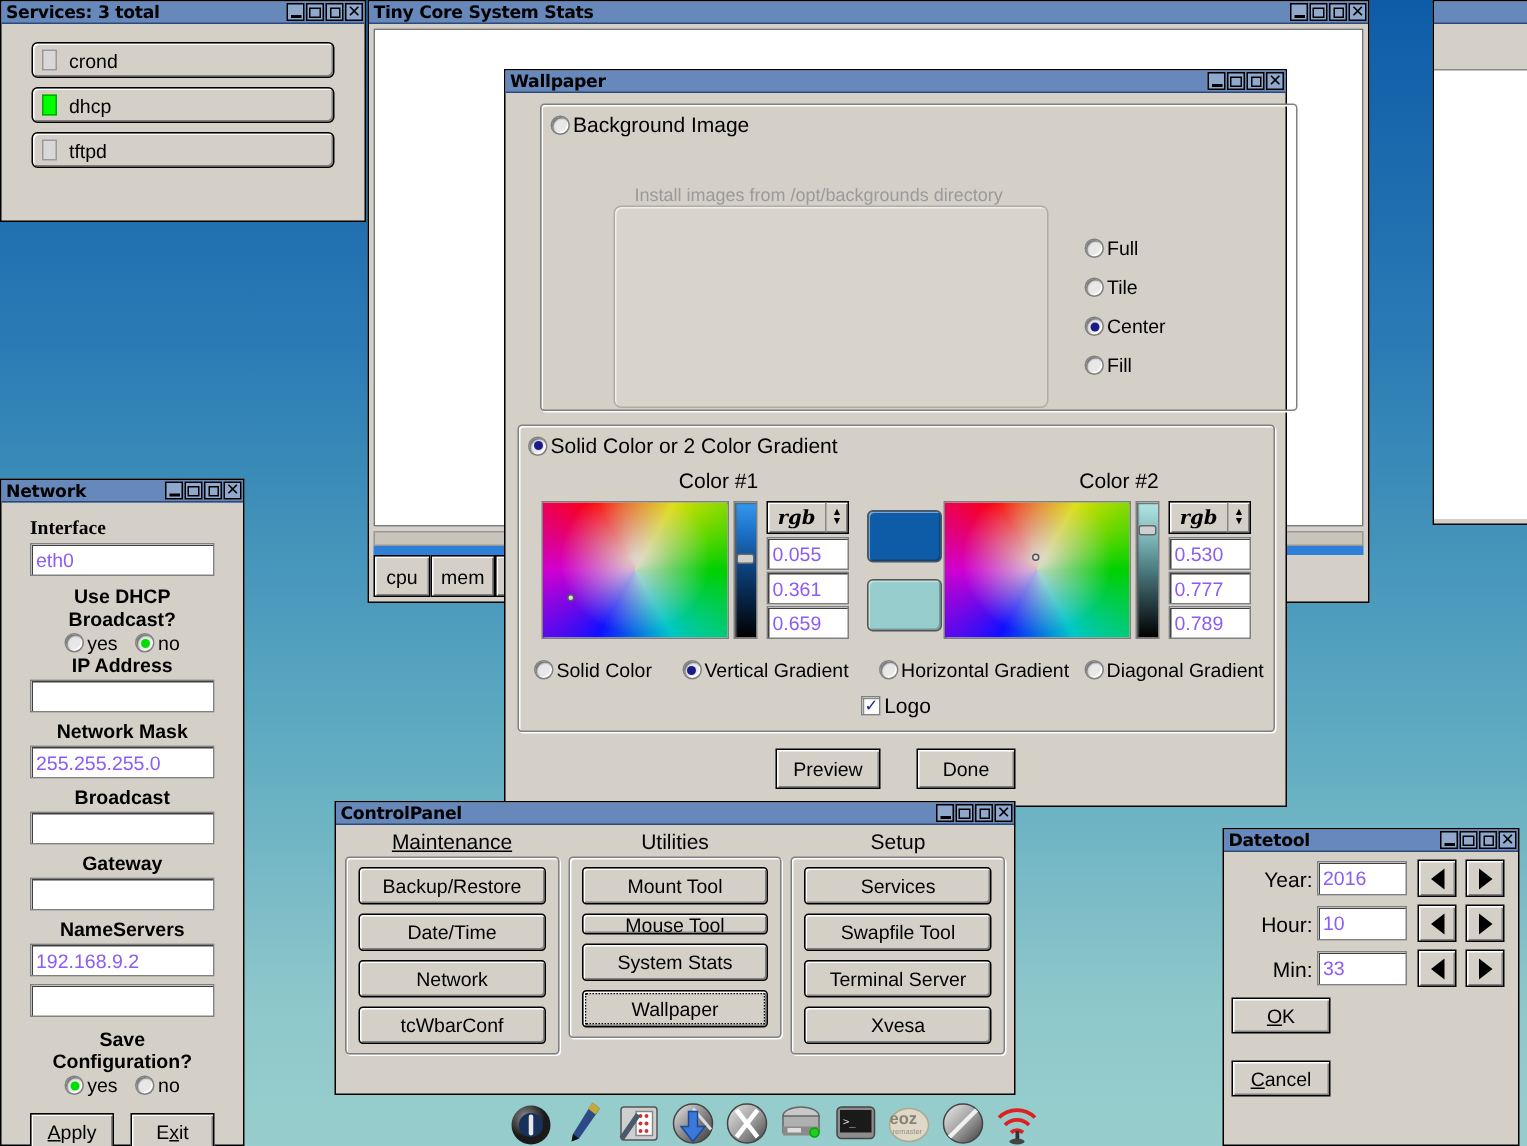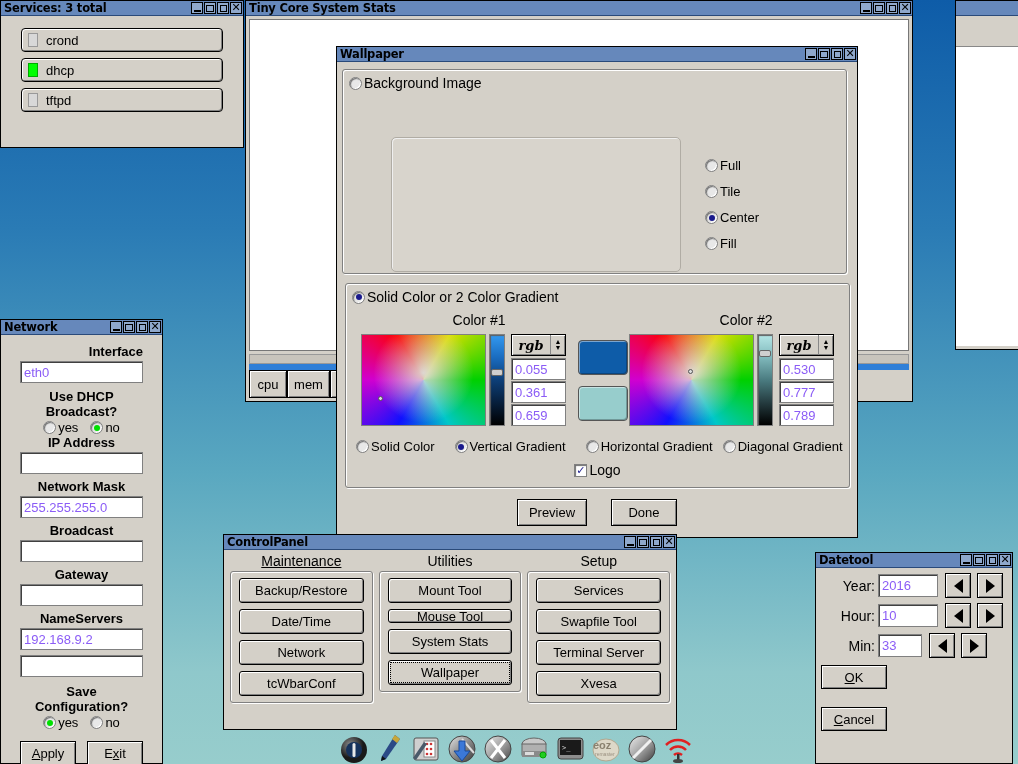--- a/index.html
+++ b/index.html
@@ -180,25 +180,26 @@
         </span>
       <span class="wb rst">
           <i></i>
         </span>
       <span class="wb cls">
           <i>✕</i>
         </span>
     </span>
   </div>
 
-  <div class="grp" style="position:absolute;left:5px;top:22px;width:505px;height:205px;">
+  <div class="grp" style="position:absolute;left:23px;top:22px;width:505px;height:205px;">
     <div class="radiorow" style="position:absolute;left:6px;top:5px;">
       <span class="radio"></span>
       <span class="lbl" style="font-size:14px;">Background Image</span>
     </div>
+    <div style="position:absolute;left:62px;top:53px;color:#9a9a9a;font-size:12px;">Install images from /opt/backgrounds directory</div>
     <div style="position:absolute;left:48px;top:67px;width:290px;height:135px;
                 background:#d8d4cc;border:1px solid #b0aca4;border-radius:5px;
                 box-shadow: inset 1px 1px 0 #efefef;"></div>
     <div style="position:absolute;left:362px;top:88px;display:flex;flex-direction:column;gap:11px;">
       <div class="radiorow">
         <span class="radio"></span>
         <span class="lbl">Full</span>
       </div>
       <div class="radiorow">
         <span class="radio"></span>
@@ -361,21 +362,21 @@
         </span>
       <span class="wb rst">
           <i></i>
         </span>
       <span class="wb cls">
           <i>✕</i>
         </span>
     </span>
   </div>
   <div style="padding:9px 19px 0 19px;">
-    <div class="lbl lblb" style="text-align:right;">Interface</div>
+    <div class="lbl lblb" style="text-align:left;font-family:Liberation Serif, serif;">Interface</div>
     <div class="inp" style="height:22px;margin-top:2px;">eth0</div>
 
     <div class="lbl lblb" style="text-align:center;margin-top:6px;">Use DHCP Broadcast?</div>
     <div style="display:flex;justify-content:center;gap:12px;margin-top:1px;">
       <span class="radiorow">
         <span class="radio green"></span>
         <span class="lbl">yes</span>
       </span>
       <span class="radiorow">
         <span class="radio green on"></span>
@@ -461,21 +462,21 @@
       <span class="arrbtn" style="width:26px;height:25px;margin-left:7px;">
           <span class="tri-l"></span>
         </span>
       <span class="arrbtn" style="width:26px;height:25px;margin-left:6px;">
           <span class="tri-r"></span>
         </span>
     </div>
 
     <div style="display:flex;align-items:center;margin-bottom:7px;">
       <span class="lbl" style="width:54px;text-align:right;font-size:14px;">Min:</span>
-      <span class="inp" style="width:44px;height:23px;margin-left:3px;">33</span>
+      <span class="inp" style="width:60px;height:23px;margin-left:3px;">33</span>
       <span class="arrbtn" style="width:26px;height:25px;margin-left:7px;">
           <span class="tri-l"></span>
         </span>
       <span class="arrbtn" style="width:26px;height:25px;margin-left:6px;">
           <span class="tri-r"></span>
         </span>
     </div>
 
     <div style="display:flex;justify-content:center;gap:18px;flex-direction:column;">
       <div class="btn" style="width:66px;height:24px;">

